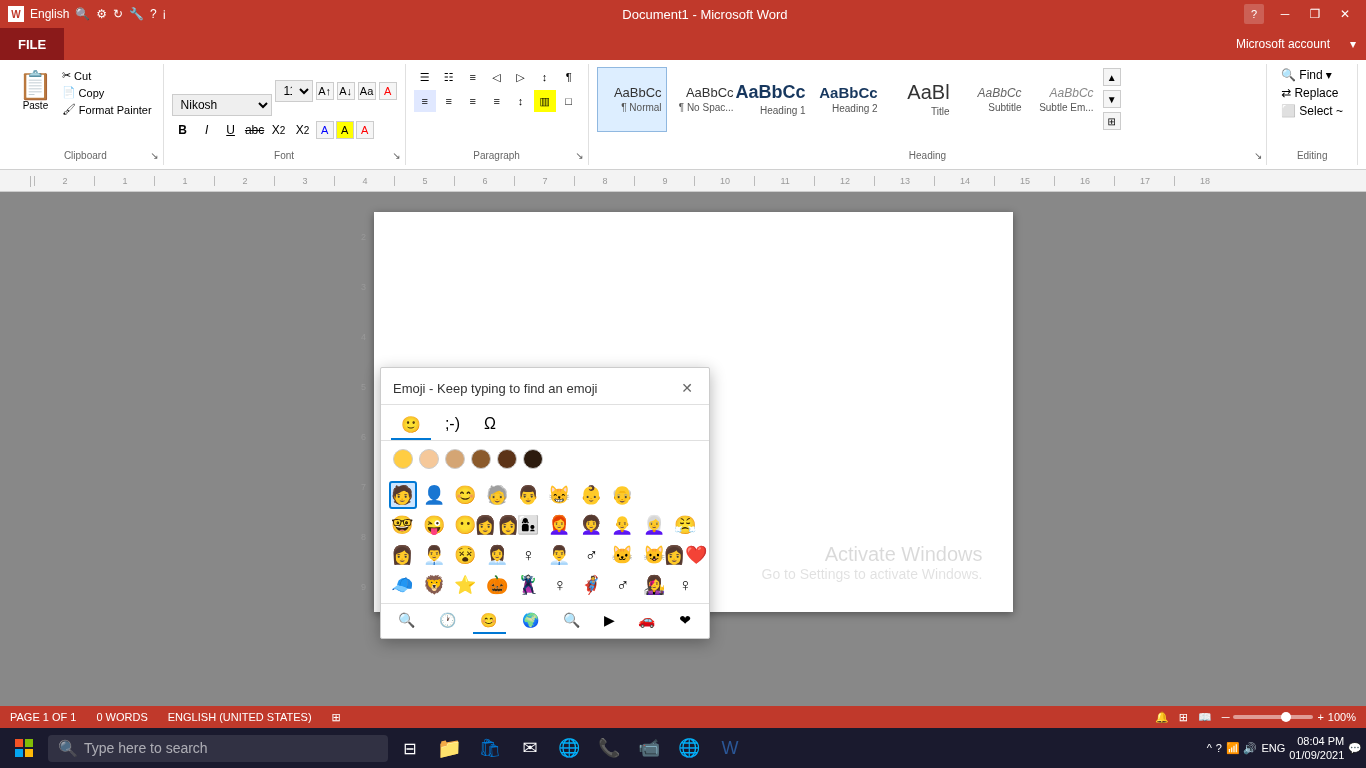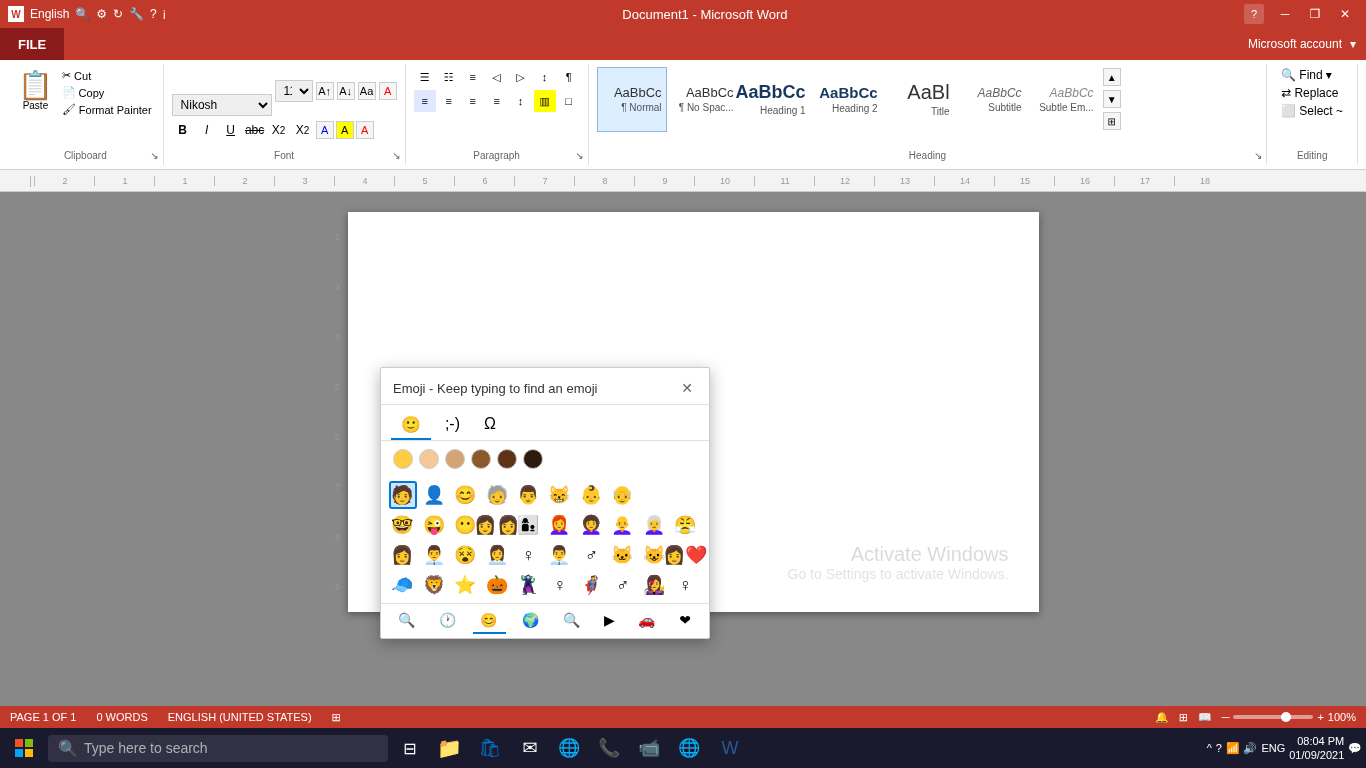--- a/index.html
+++ b/index.html
@@ -44,21 +44,21 @@
     }
     .menu-items { display: flex; align-items: stretch; }
     .menu-item {
       color: white;
       padding: 0 14px;
       font-size: 13px;
       display: flex;
       align-items: center;
       cursor: pointer;
     }
-    .menu-right { margin-left: auto; display: flex; align-items: center; padding-right: 10px; color: white; font-size: 12px; gap: 8px; justify-content: center; }
+    .menu-right { margin-left: auto; display: flex; align-items: center; padding-right: 10px; color: white; font-size: 12px; gap: 20px; justify-content: center; }
 
     
     .ribbon {
       background: #fff;
       border-bottom: 1px solid #d0d0d0;
       padding: 4px 8px;
       display: flex;
       align-items: flex-start;
       gap: 0;
       height: 110px;
@@ -172,21 +172,21 @@
       flex: 1;
       display: flex;
       justify-content: center;
       padding-top: 20px;
       height: calc(768px - 28px - 32px - 110px - 22px - 36px);
       overflow: hidden;
       position: relative;
     }
     .doc-page {
       background: white;
-      width: 691px;
+      width: 639px;
       min-height: 400px;
       box-shadow: 0 2px 8px rgba(0,0,0,0.4);
       padding: 44px;
       position: relative;
     }
     .activate-watermark {
       position: absolute;
       bottom: 30px;
       right: 30px;
       text-align: right;

